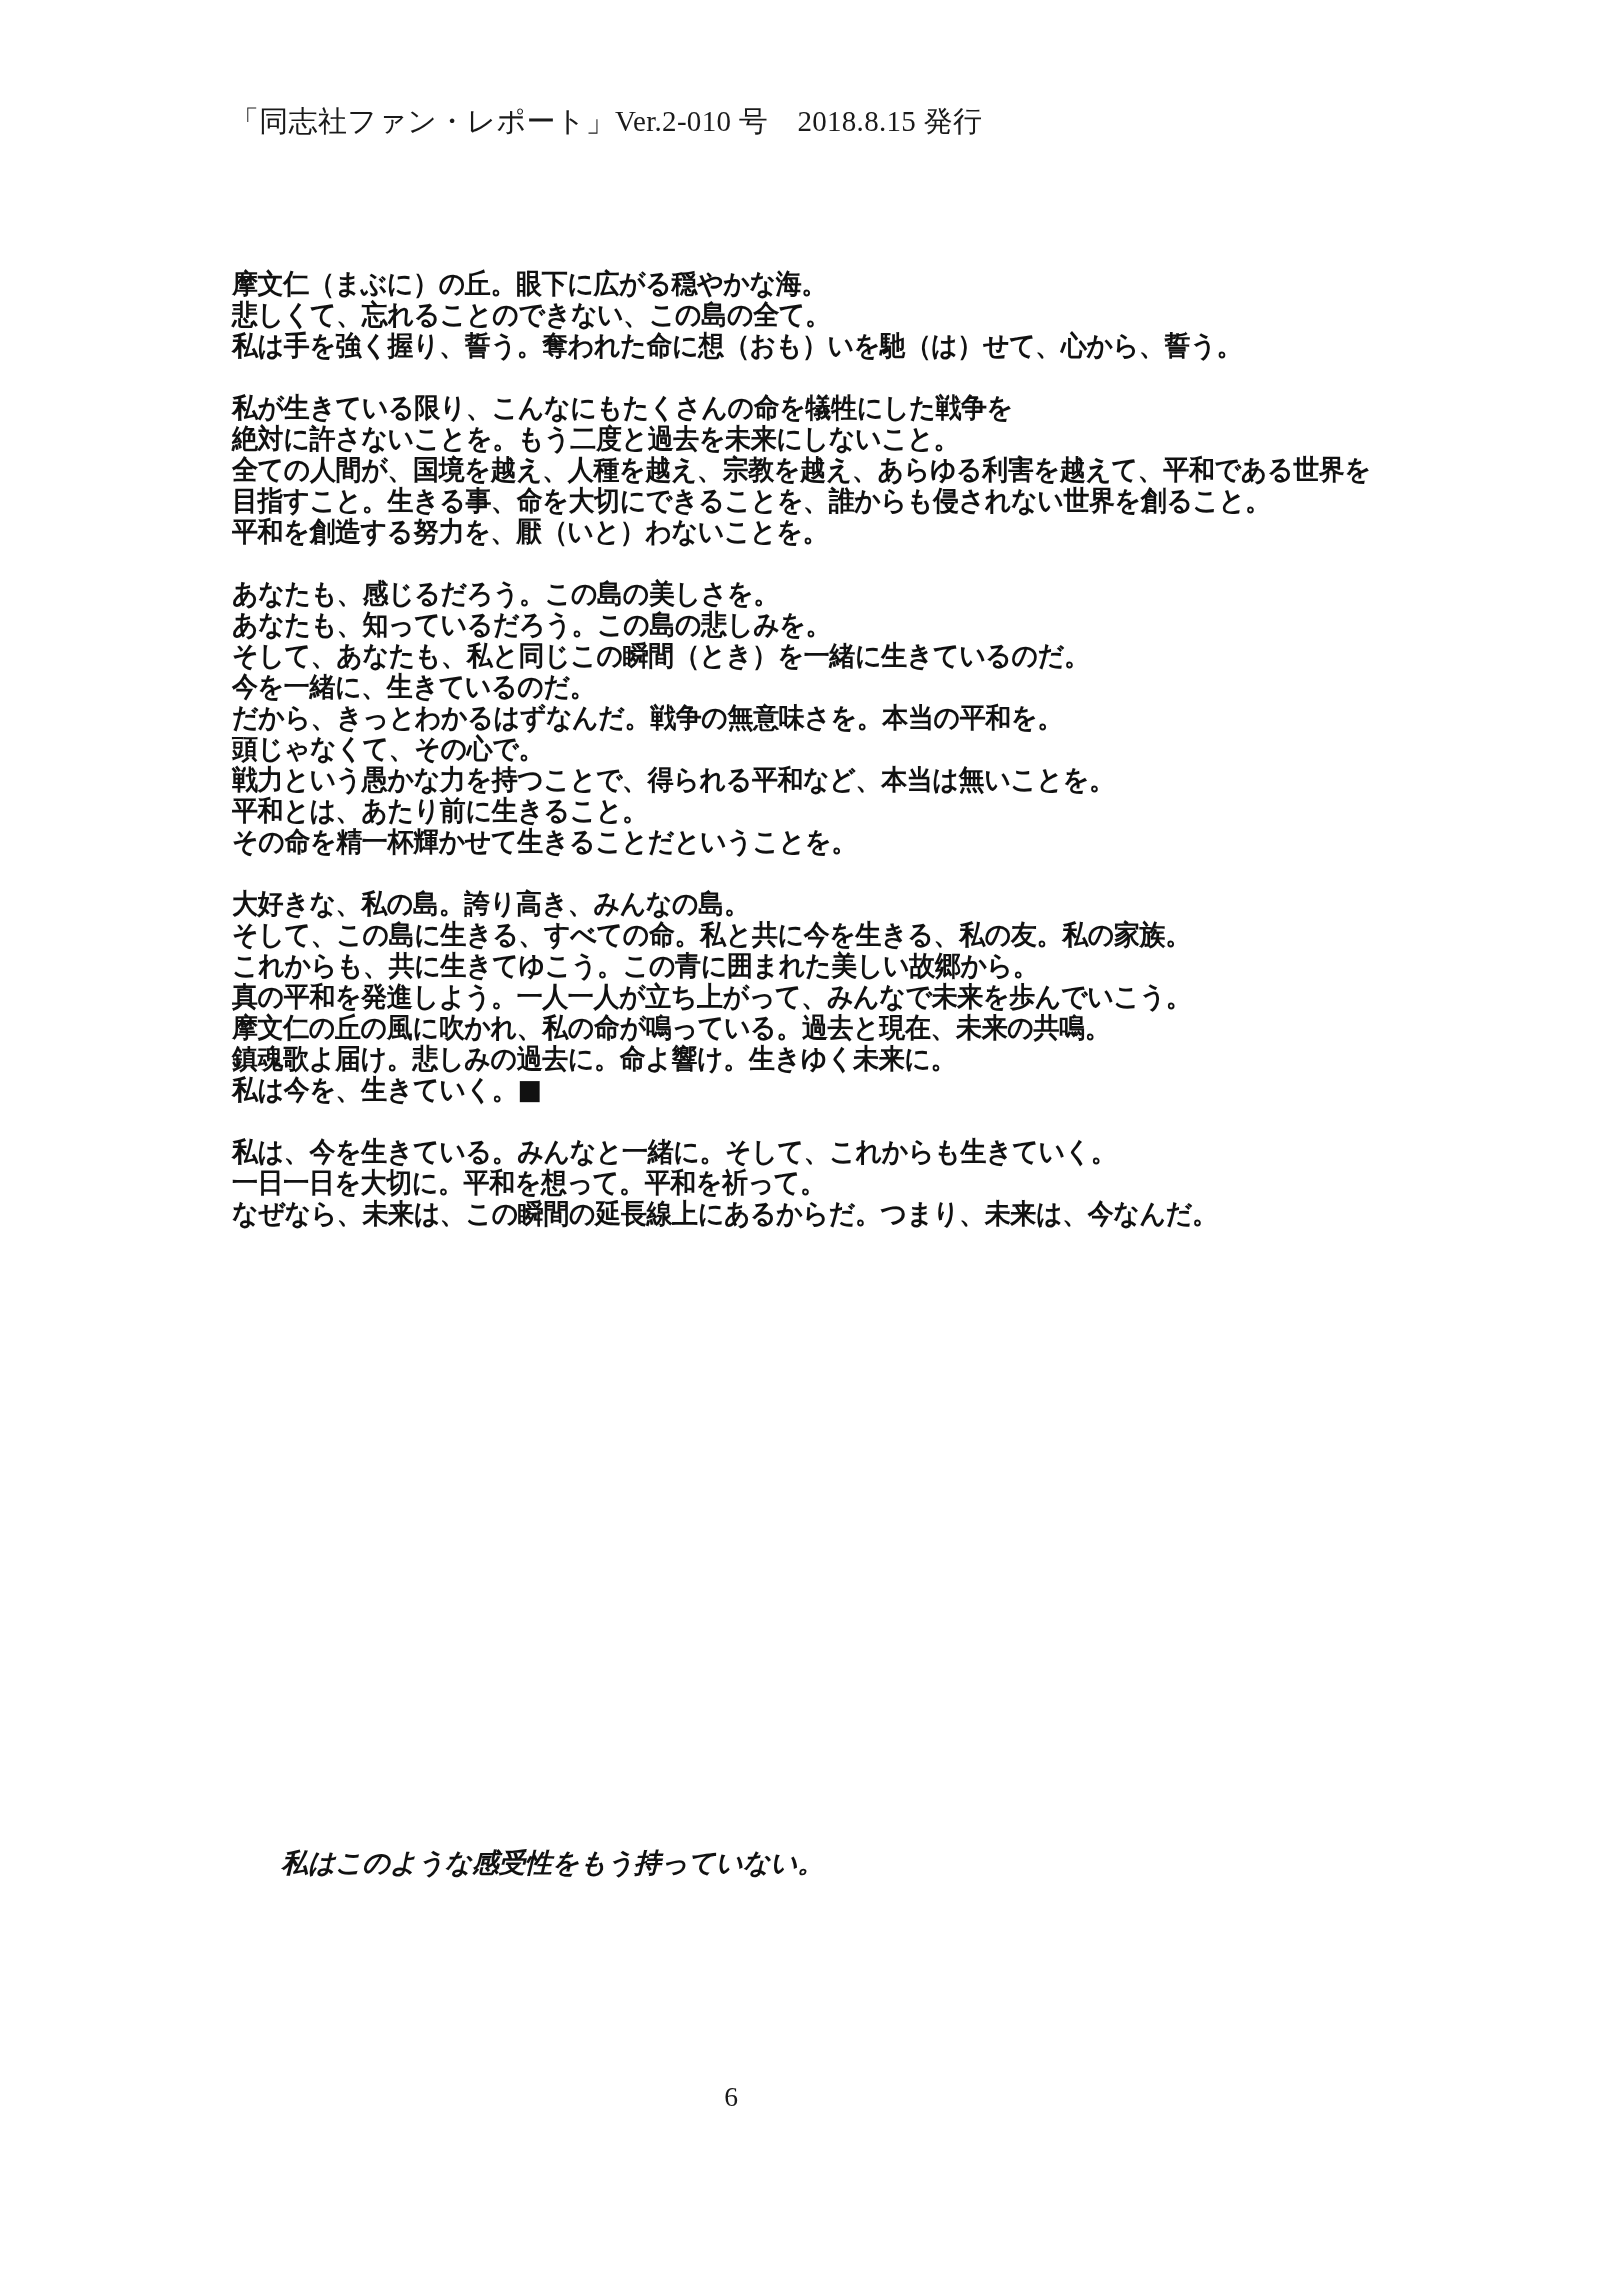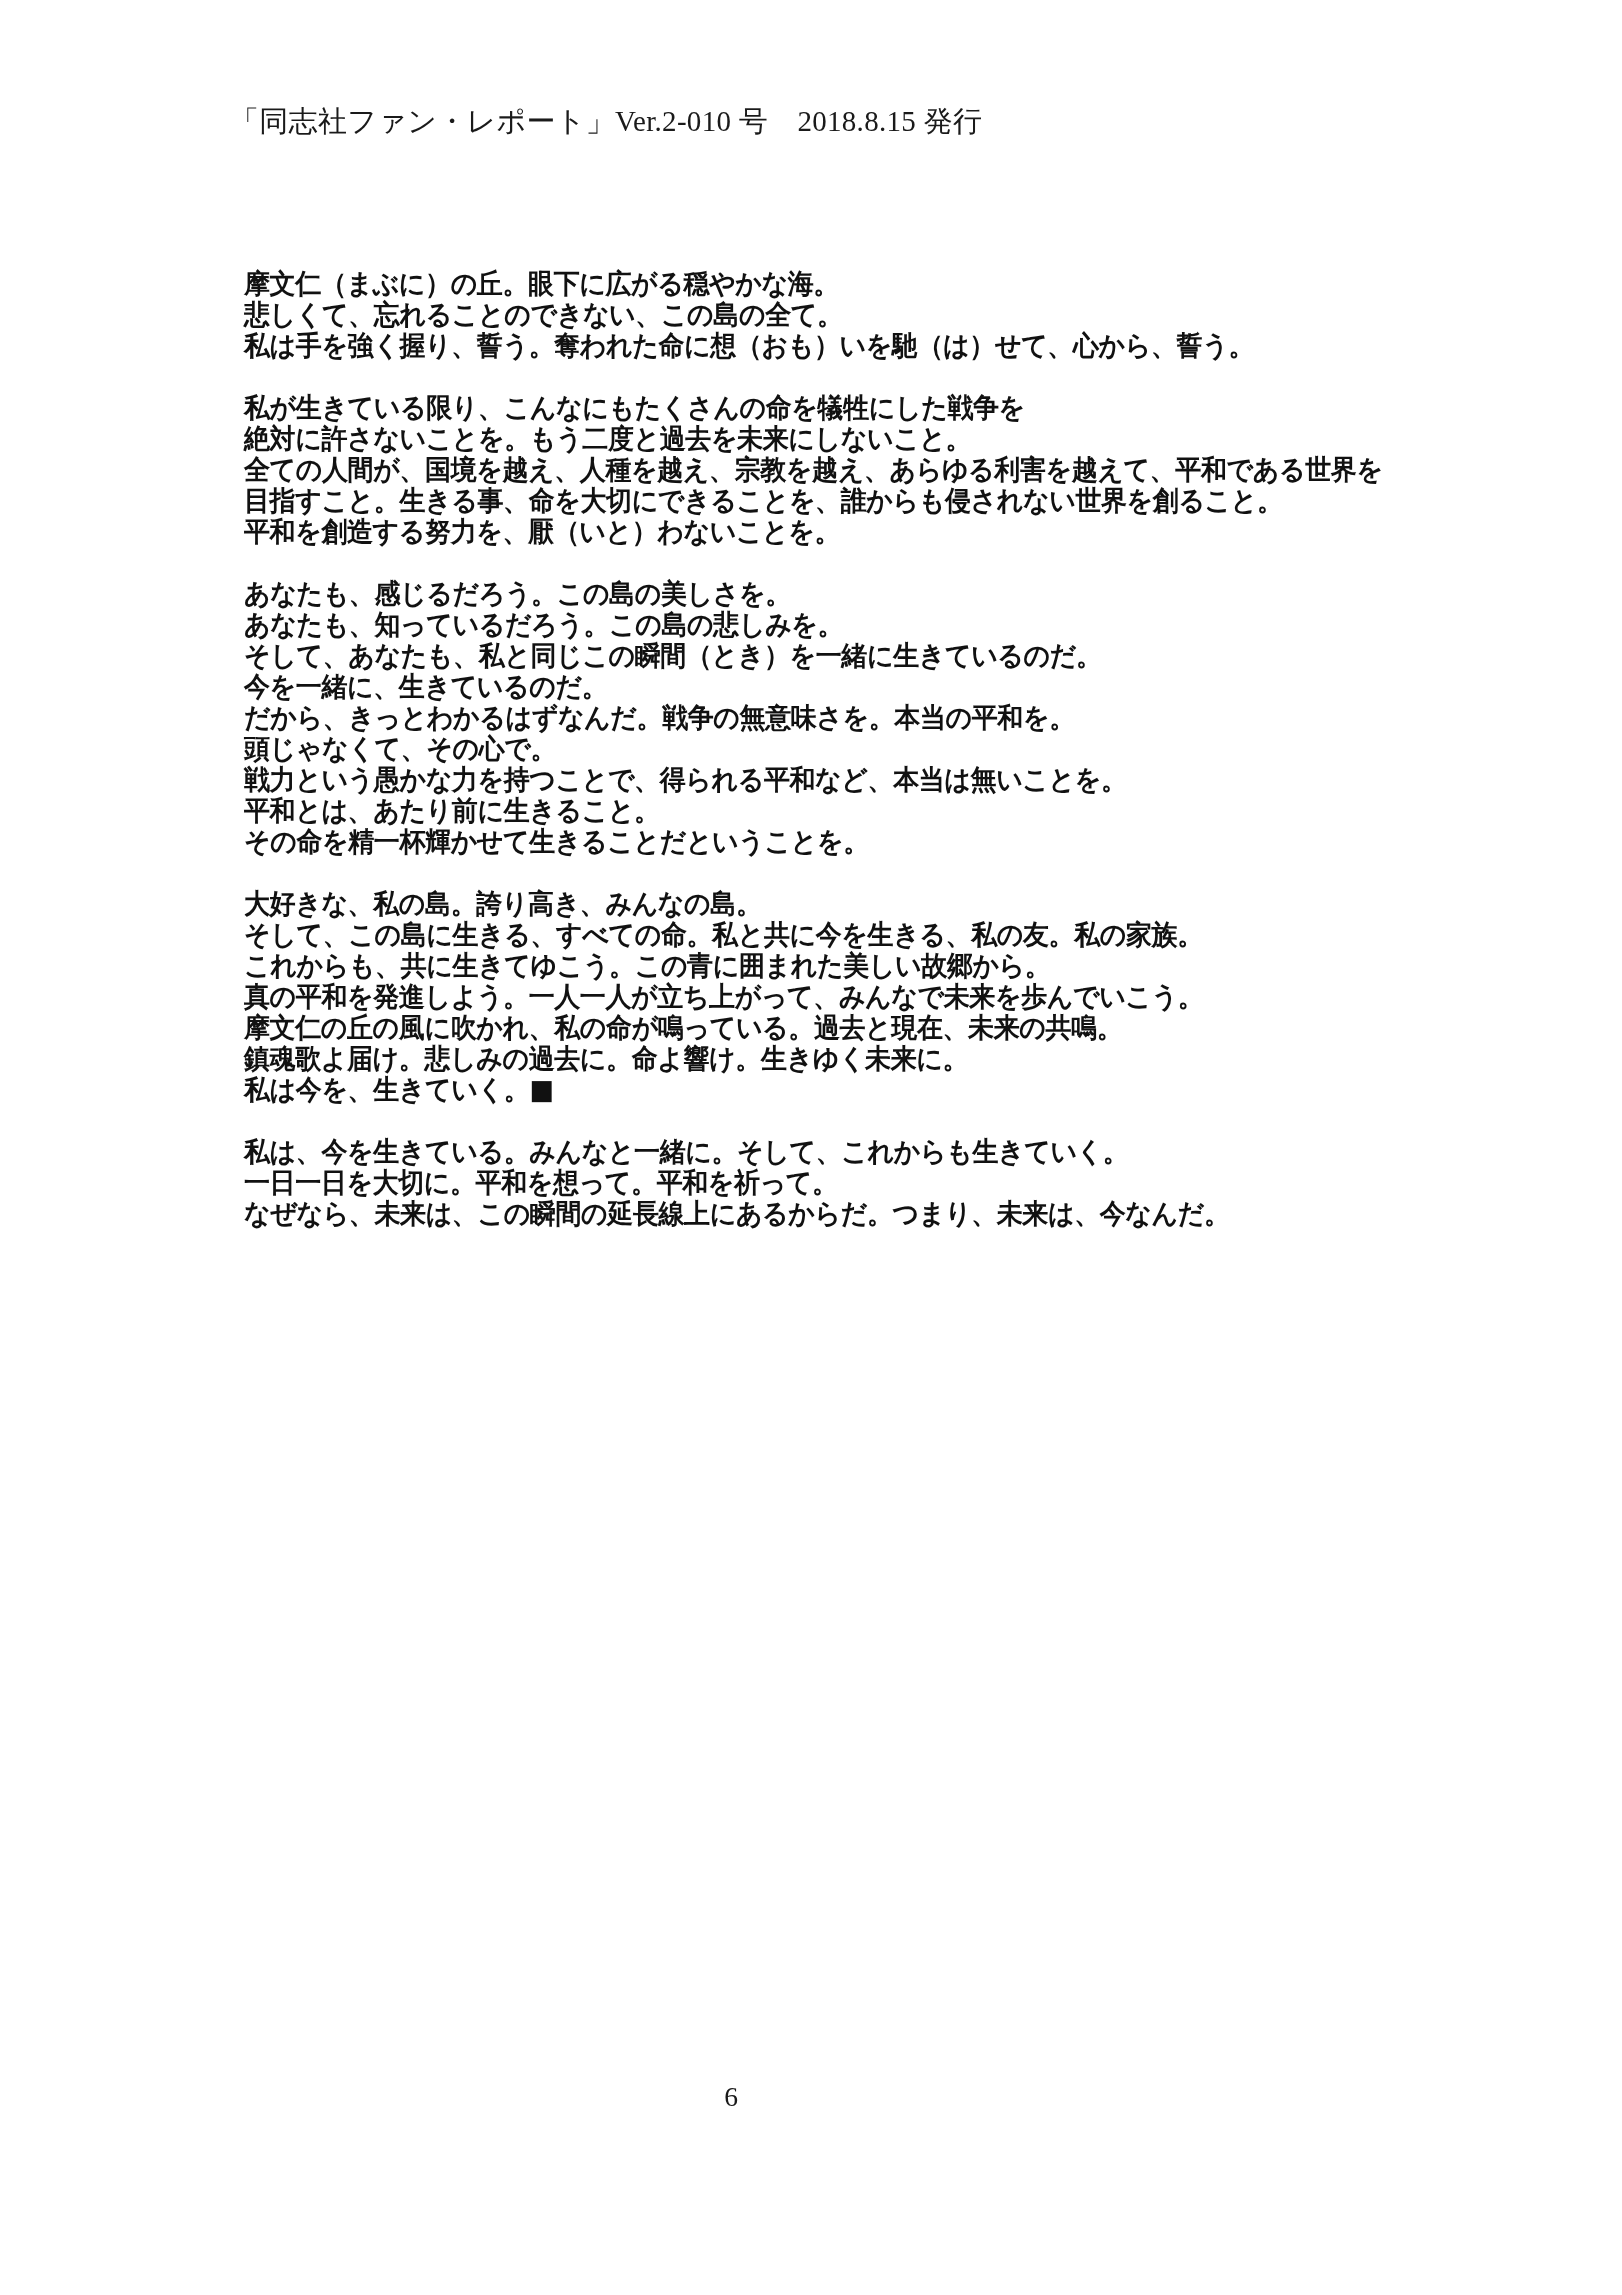--- a/index.html
+++ b/index.html
@@ -30,21 +30,21 @@
   }
 
   
   .body-block {
     position: absolute;
     left: 228px;
     top: 268px;
     width: 1230px;
   }
   .para {
-    margin: 0 0 31px 16px;
+    margin: 0 0 31px 4px;
   }
   .para:last-child {
     margin-bottom: 0;
   }
   .line {
     font-family: "DejaVu Sans", "Liberation Sans", sans-serif;
     font-weight: 700;
     font-size: 26px;
     line-height: 31px;
     color: #111111;
@@ -131,18 +131,19 @@
 
     <div class="para">
       <div class="line">私は、今を生きている。みんなと一緒に。そして、これからも生きていく。</div>
       <div class="line">一日一日を大切に。平和を想って。平和を祈って。</div>
       <div class="line">なぜなら、未来は、この瞬間の延長線上にあるからだ。つまり、未来は、今なんだ。</div>
     </div>
 
   </div>
 
   <div class="closing-block">
+    <div class="closing-line">私はこのような感受性をもう持っていない。</div>
   </div>
 
   <div class="page-number">6</div>
 
 </div>
 
 
 </body></html>

